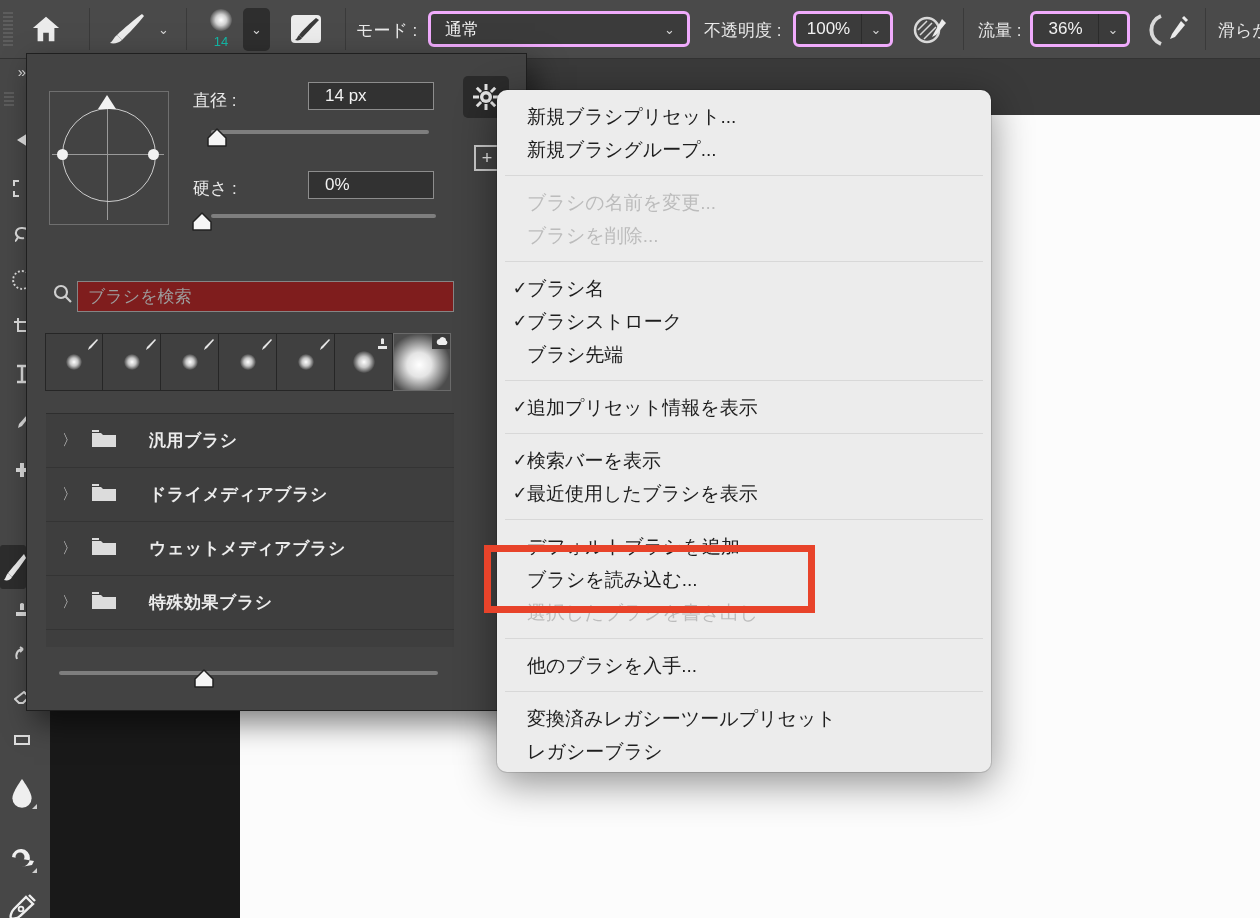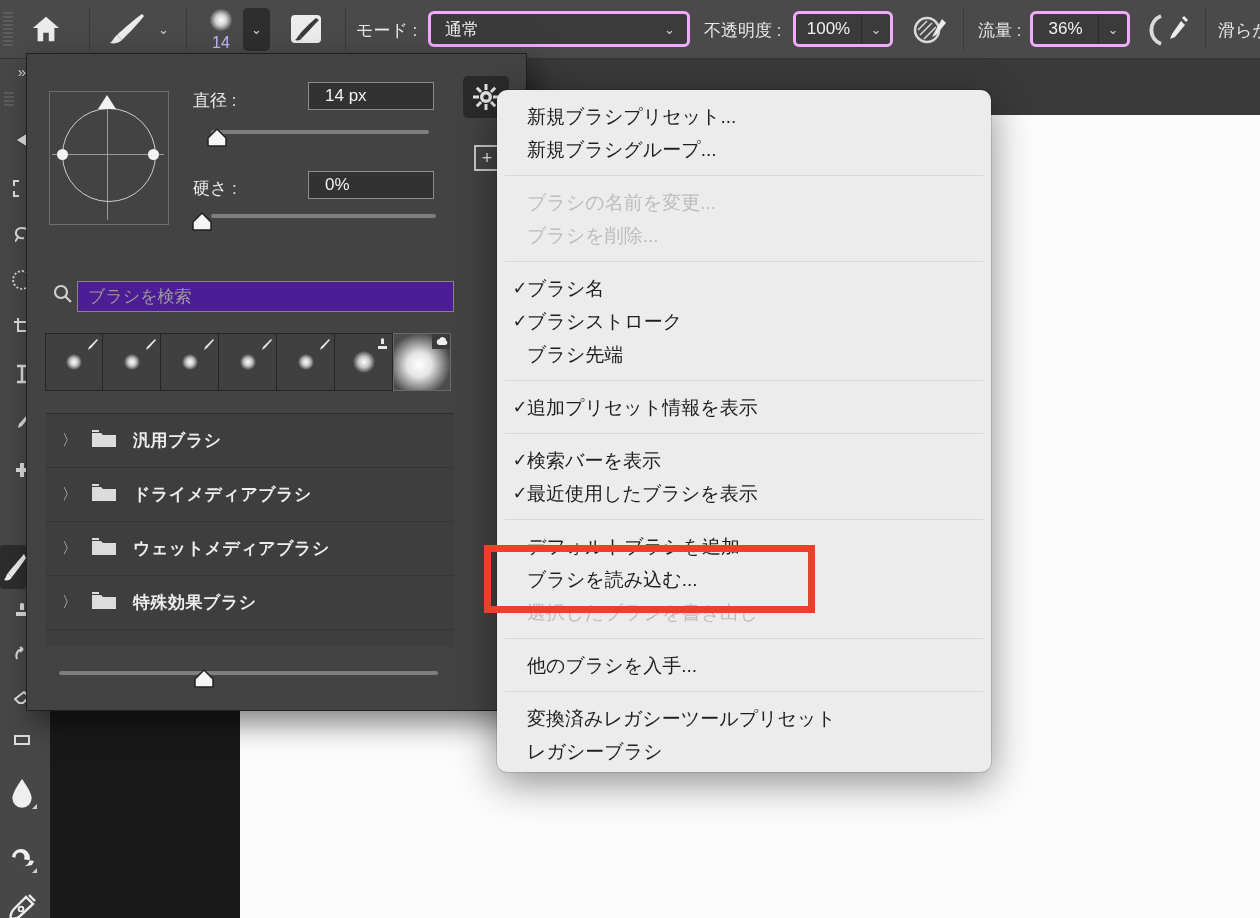--- a/index.html
+++ b/index.html
@@ -22,21 +22,21 @@
     background:repeating-linear-gradient(0deg,#5d5d5d 0 2px,transparent 2px 4px);}
   .vsep{position:absolute;top:8px;width:1px;height:42px;background:#3a3a3a;}
   .ob-label{position:absolute;top:19px;color:#e9e9e9;font-size:17px;white-space:nowrap;}
   .ob-input{position:absolute;top:11px;height:36px;background:#3b3b3b;border:3px solid #f0abfc;
     border-radius:6px;color:#f1f1f1;font-size:17px;box-sizing:border-box;display:flex;align-items:center;}
   .combo-val{flex:1;text-align:center;padding:0 6px;}
   .combo-chev{width:28px;height:100%;border-left:1px solid #2b2b2b;display:flex;align-items:center;justify-content:center;color:#d5d5d5;font-size:13px;}
   .chev{color:#d5d5d5;font-size:13px;}
   #brushPreviewDot{left:210px;top:9px;width:22px;height:22px;border-radius:50%;
     background:radial-gradient(circle,#fff 0%,rgba(255,255,255,.75) 35%,rgba(255,255,255,0) 75%);}
-  #brushPreviewSize{left:206px;top:34px;width:30px;text-align:center;color:#c4b5fd;font-size:16px;}
+  #brushPreviewSize{left:206px;top:34px;width:30px;text-align:center;color:#14b8a6;font-size:13px;}
   #presetToggle{left:243px;top:8px;width:27px;height:43px;background:#2e2e2e;border-radius:5px;
     display:flex;align-items:center;justify-content:center;}
   #modeSelect{left:428px;top:11px;width:262px;}
   #modeSelect .sel-val{padding-left:14px;flex:1;text-align:left;}
   .icon-btn{position:absolute;display:flex;align-items:center;justify-content:center;}
 
   
   #toolbar{left:0;top:58px;width:50px;height:860px;background:#474747;z-index:5;}
   .tool{position:absolute;left:0;width:44px;height:40px;display:flex;align-items:center;justify-content:center;color:#e3e3e3;}
   .tool .corner{position:absolute;right:7px;bottom:5px;width:0;height:0;
@@ -60,38 +60,38 @@
   .panel-input{position:absolute;background:#323232;border:1px solid #8d8d8d;color:#f2f2f2;
     font-size:17px;box-sizing:border-box;display:flex;align-items:center;padding-left:16px;}
   .slider-track{position:absolute;height:4px;background:#7e7e7e;border-radius:2px;}
   .slider-thumb{position:absolute;width:22px;height:20px;}
   .slider-thumb svg{display:block;}
   #gearBtn{left:436px;top:22px;width:46px;height:42px;background:#2b2b2b;border-radius:5px;
     display:flex;align-items:center;justify-content:center;}
   #plusBtn{left:447px;top:91px;width:26px;height:26px;border:2px solid #c9c9c9;box-sizing:border-box;
     display:flex;align-items:center;justify-content:center;color:#e8e8e8;font-size:18px;line-height:1;}
   #searchRow .mag{position:absolute;left:26px;top:230px;}
-  #searchBox{left:50px;top:227px;width:377px;height:31px;background:#4c1d95;border:1px solid #858585;
+  #searchBox{left:50px;top:227px;width:377px;height:31px;background:#7f1d1d;border:1px solid #858585;
     box-sizing:border-box;display:flex;align-items:center;padding-left:10px;color:#9d9d9d;font-size:17px;}
   #tiles{left:18px;top:279px;width:408px;height:60px;display:flex;}
   .tile{position:relative;width:58px;height:58px;background:#404040;border:1px solid #262626;box-sizing:border-box;}
   .tile + .tile{border-left:none;}
   .tile .dot{position:absolute;left:50%;top:50%;transform:translate(-50%,-50%);border-radius:50%;}
   .dot-s{width:16px;height:16px;background:radial-gradient(circle,#fff 0%,rgba(255,255,255,.7) 35%,rgba(255,255,255,0) 72%);}
   .dot-m{width:22px;height:22px;background:radial-gradient(circle,#fff 0%,rgba(255,255,255,.7) 35%,rgba(255,255,255,0) 72%);}
   .tile.selected{background:#4c4c4c;border:1px solid #6a6a6a;}
   .tile.selected .glow{position:absolute;left:0;top:0;width:100%;height:100%;
     background:radial-gradient(circle at 45% 55%,#fff 0%,rgba(255,255,255,.85) 28%,rgba(255,255,255,0) 72%);}
   .badge{position:absolute;right:3px;top:3px;}
   .badge-dark{right:0;top:0;width:18px;height:15px;background:#3a3a3a;display:flex;align-items:center;justify-content:center;}
   #folderList{left:19px;top:359px;width:408px;height:233px;background:#3e3e3e;border-top:1px solid #2e2e2e;}
   .folder-row{position:relative;height:53px;border-bottom:1px solid #343434;display:flex;align-items:center;}
   .folder-row .chev-r{margin-left:16px;color:#cccccc;font-size:15px;}
   .folder-row .ficon{margin-left:14px;}
-  .folder-row .flabel{margin-left:16px;color:#ededed;font-size:17px;font-weight:bold;letter-spacing:.5px;}
+  .folder-row .flabel{margin-left:32px;color:#ededed;font-size:17px;font-weight:bold;letter-spacing:.5px;}
 
   
   #menu{left:497px;top:90px;width:494px;height:682px;background:#ececec;border-radius:10px;z-index:40;
     box-shadow:0 10px 40px rgba(0,0,0,.45),0 0 0 1px rgba(0,0,0,.12);padding-top:10px;box-sizing:border-box;}
   .mi{position:relative;height:33px;line-height:33px;font-size:19px;color:#1e1e1e;padding-left:30px;white-space:nowrap;}
   .mi.disabled{color:#bcbcbc;}
   .mi .check{position:absolute;left:12px;width:22px;text-align:center;font-size:18px;color:#262626;}
   .msep{height:1px;background:#d8d8d8;margin:9px 8px 10px 8px;}
 
   

